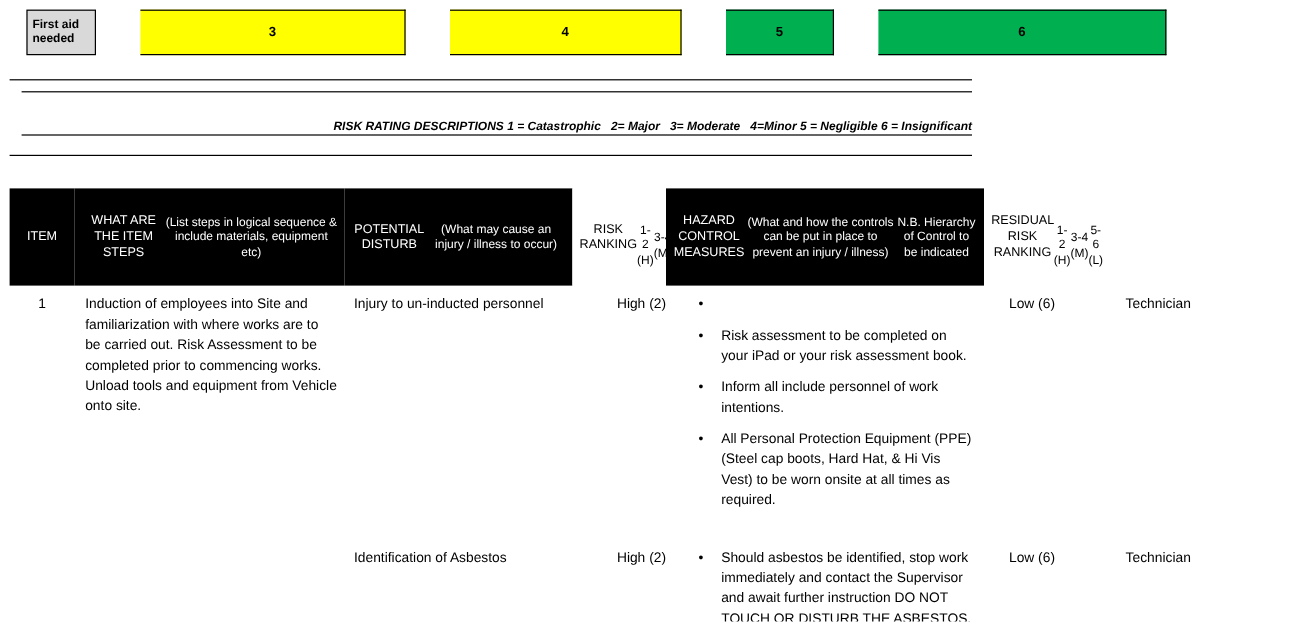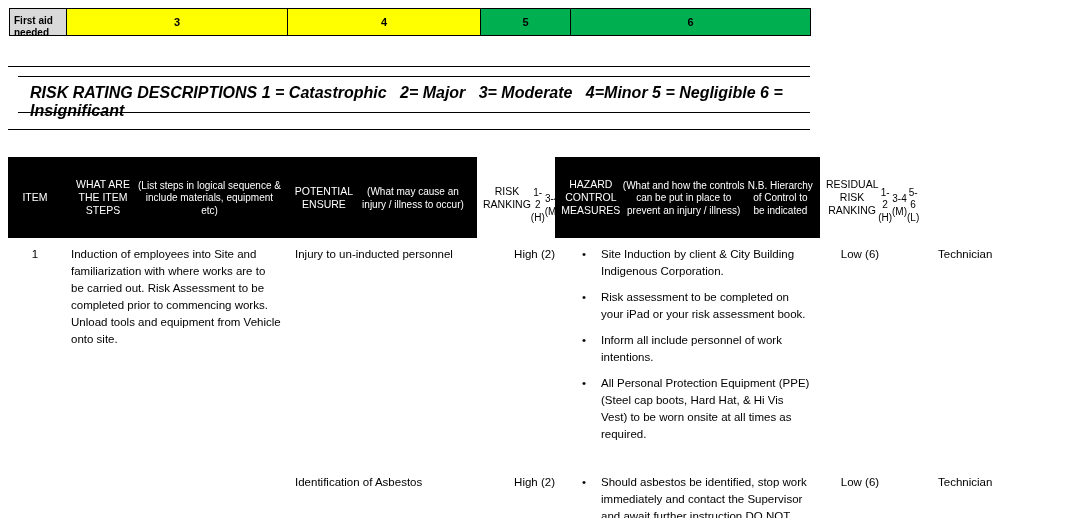--- a/index.html
+++ b/index.html
@@ -4,21 +4,21 @@
 <style>
   * { margin:0; padding:0; box-sizing:border-box; }
   html,body { background:#ffffff; }
   body {
     width:1074px; height:518px; overflow:hidden;
     font-family:"Liberation Sans", sans-serif; color:#000;
   }
   .page { position:relative; width:1074px; height:518px; background:#fff; }
 
   
-  .strip { position:absolute; left:9px; top:8px; display:flex; height:28px; }
+  .strip { position:absolute; left:22px; top:8px; display:flex; height:38px;gap:37px; }
   .strip-label {
     width:58px; background:#d9d9d9; border:1px solid #000;
     font-size:10px; font-weight:bold; line-height:12px; padding:6px 3px 0 4px;
   }
   .strip-cell {
     border:1px solid #000; border-left:none;
     display:flex; align-items:center; justify-content:center;
     font-size:11px; font-weight:bold;
   }
   .strip-cell.yellow { background:#ffff00; }
@@ -26,22 +26,22 @@
   .w3 { width:221px; } .w4 { width:193px; } .w5 { width:90px; } .w6 { width:240px; }
 
   
   .rule { position:absolute; border-top:1px solid #000; height:0; }
   .rule1 { top:66px;  left:8px;  width:802px; }
   .rule2 { top:76px;  left:18px; width:792px; }
   .rule3 { top:112px; left:18px; width:792px; }
   .rule4 { top:129px; left:8px;  width:802px; }
 
   .risk-desc {
-    position:absolute; left:30px; top:84px; width:780px;
-    font-size:16px; font-weight:bold; font-style:italic;
+    position:absolute; left:30px; top:100px; width:780px;
+    font-size:10px; font-weight:bold; font-style:italic;text-align:right;
   }
 
   
   .swms { position:absolute; left:8px; top:157px; width:1044px; }
   .grid7 {
     display:grid;
     grid-template-columns:54px 225px 190px 78px 265px 80px 1fr;
   }
   .hcell {
     background:#000; color:#fff; min-height:81px;
@@ -93,21 +93,21 @@
 
     <div class="grid7">
       <div class="hcell">
         <span>ITEM</span>
       </div>
       <div class="hcell">
         <span>WHAT ARE THE ITEM STEPS</span>
         <span class="sub">(List steps in logical sequence &amp; include materials, equipment etc)</span>
       </div>
       <div class="hcell">
-        <span>POTENTIAL ENSURE</span>
+        <span>POTENTIAL DISTURB</span>
         <span class="sub">(What may cause an injury / illness to occur)</span>
       </div>
       <div class="hcell white">
         <span>RISK RANKING</span>
         <span class="sub">1-2 (H)</span>
         <span class="sub">3-4 (M)</span>
         <span class="sub">5-6 (L)</span>
       </div>
       <div class="hcell">
         <span>HAZARD CONTROL MEASURES</span>
@@ -124,21 +124,20 @@
 
     <div class="grid7 tbody">
       <div class="cell c-item">1</div>
       <div class="cell c-steps">Induction of employees into Site and familiarization with where works are to be carried out. Risk Assessment to be completed prior to commencing works. Unload tools and equipment from Vehicle onto site.</div>
 
       <div class="cell c-hazard row1">Injury to un-inducted personnel</div>
       <div class="cell c-risk row1">High (2)</div>
       <div class="cell c-controls row1">
         <div class="bullet">
           <span class="bullet-marker">•</span>
-          <span class="bullet-text">Site Induction by client &amp; City Building Indigenous Corporation.</span>
         </div>
         <div class="bullet">
           <span class="bullet-marker">•</span>
           <span class="bullet-text">Risk assessment to be completed on your iPad or your risk assessment book.</span>
         </div>
         <div class="bullet">
           <span class="bullet-marker">•</span>
           <span class="bullet-text">Inform all include personnel of work intentions.</span>
         </div>
         <div class="bullet">

